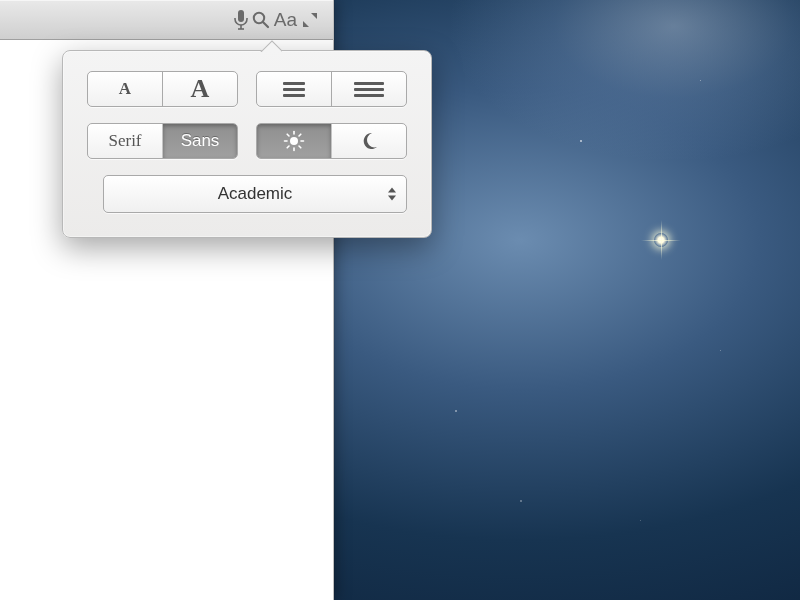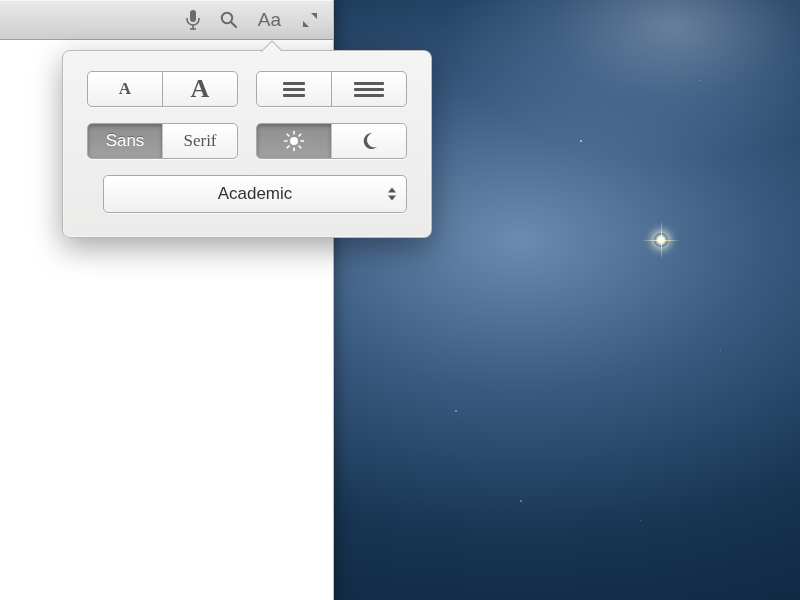--- a/index.html
+++ b/index.html
@@ -27,21 +27,21 @@
       position: absolute; top: 0; left: 0; width: 334px; height: 600px;
       background: #fff;
       border-right: 1px solid rgba(0,0,0,.25);
       box-shadow: 2px 0 14px rgba(0,0,0,.35), 0 0 0 1px rgba(0,0,0,.05);
     }
     .toolbar {
       height: 40px;
       background: linear-gradient(#e9e9e9, #cfcfcf);
       border-bottom: 1px solid #9f9f9f;
       box-shadow: inset 0 1px 0 rgba(255,255,255,.6);
-      display: flex; align-items: center; justify-content: flex-end; gap: 20px;
+      display: flex; align-items: center; justify-content: flex-end; gap: 4px;
       padding: 16px 14px;
       text-align: right;
     }
     .tbicon { color: #6a6a6a; display: flex; align-items: center; cursor: pointer; }
     .tbicon svg { display:block; }
     .aa-text { font-size: 19px; color:#6a6a6a; user-select:none; }
     
     .popover {
       position: absolute; top: 50px; left: 62px; width: 370px;
       background: linear-gradient(#f4f4f4,#ecebea);
@@ -170,25 +170,25 @@
             <span></span>
             <span></span>
             <span></span>
           </div>
       </div>
     </div>
   </div>
 
   <div class="row">
     <div class="seg">
+      <div class="segbtn">
+        <span class="ftxt" style="font-family:Georgia,serif">Serif</span>
+      </div>
       <div class="segbtn active">
         <span class="ftxt" style="font-family:Helvetica,Arial,sans-serif">Sans</span>
-      </div>
-      <div class="segbtn">
-        <span class="ftxt" style="font-family:Georgia,serif">Serif</span>
       </div>
     </div>
     <div class="seg">
       <div class="segbtn active">
         <svg width="22" height="22" viewBox="0 0 22 22">
           <circle cx="11" cy="11" r="4" fill="#fff"></circle>
           <g stroke="#fff" stroke-width="1.6" stroke-linecap="round">
             <line x1="11" y1="1.5" x2="11" y2="4"></line>
               <line x1="11" y1="18" x2="11" y2="20.5"></line>
             <line x1="1.5" y1="11" x2="4" y2="11"></line>

